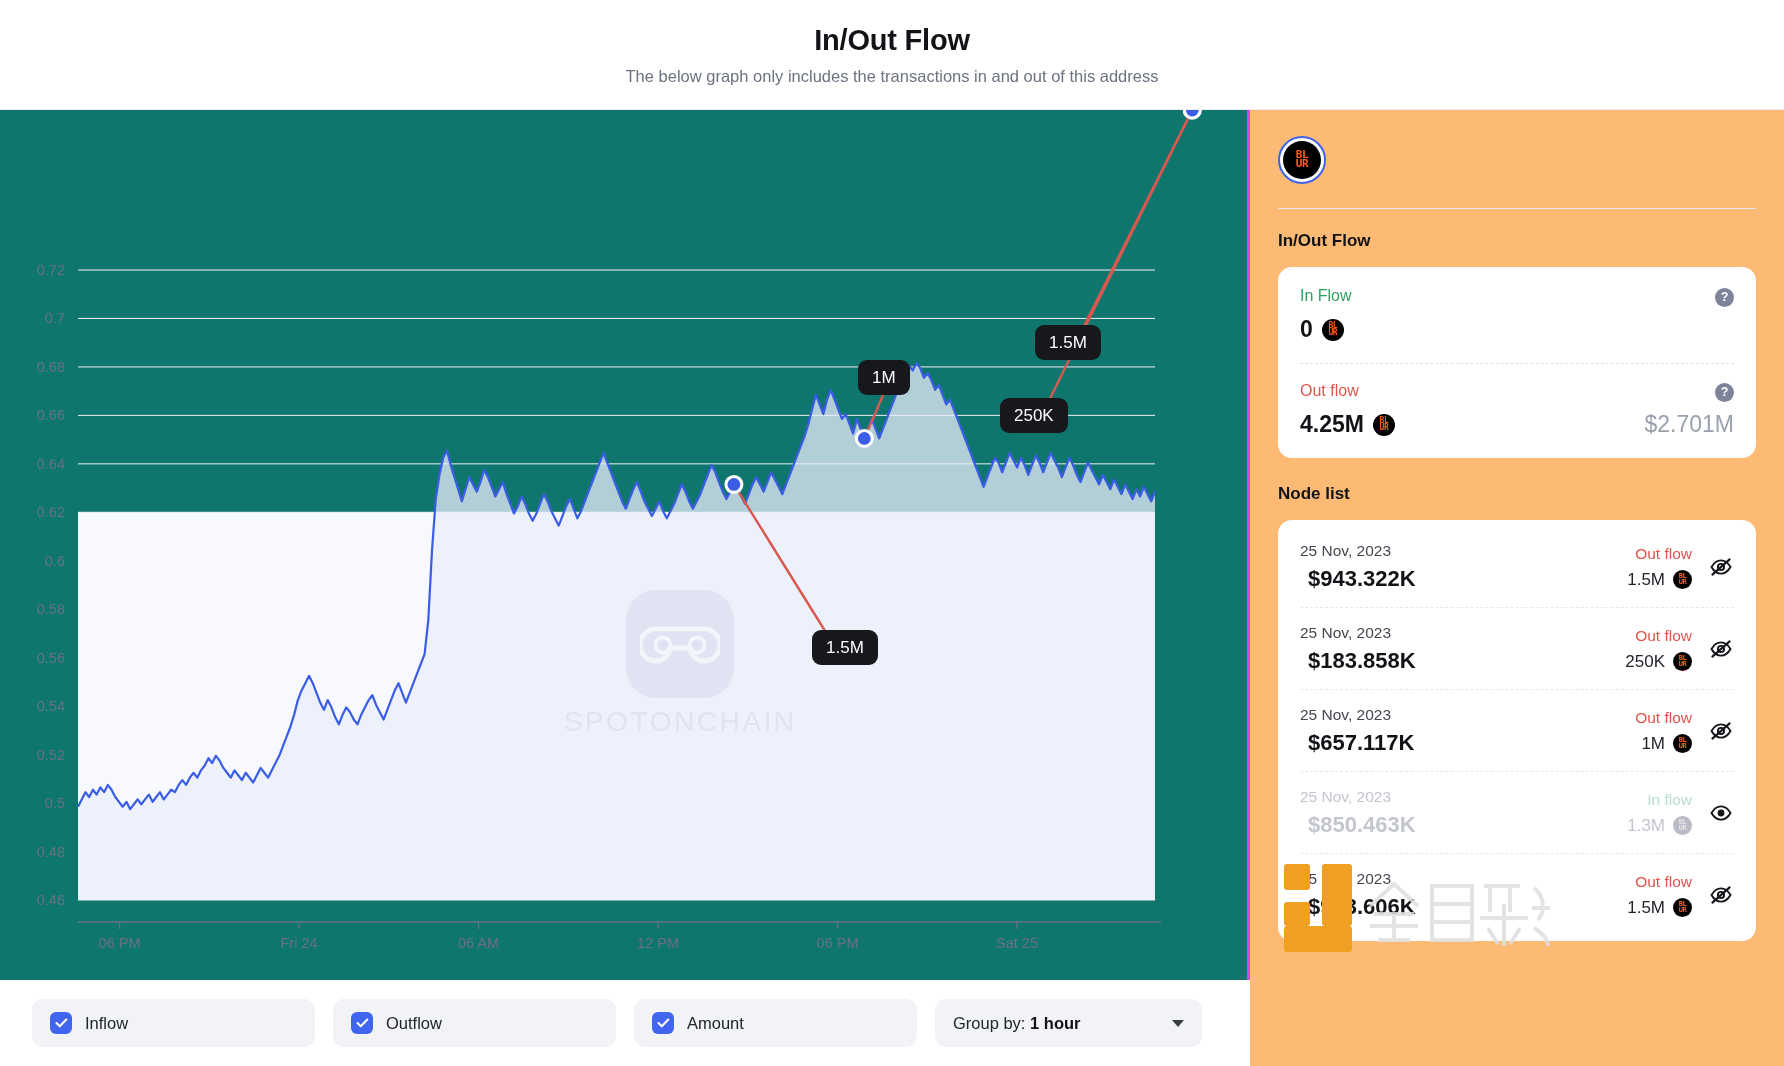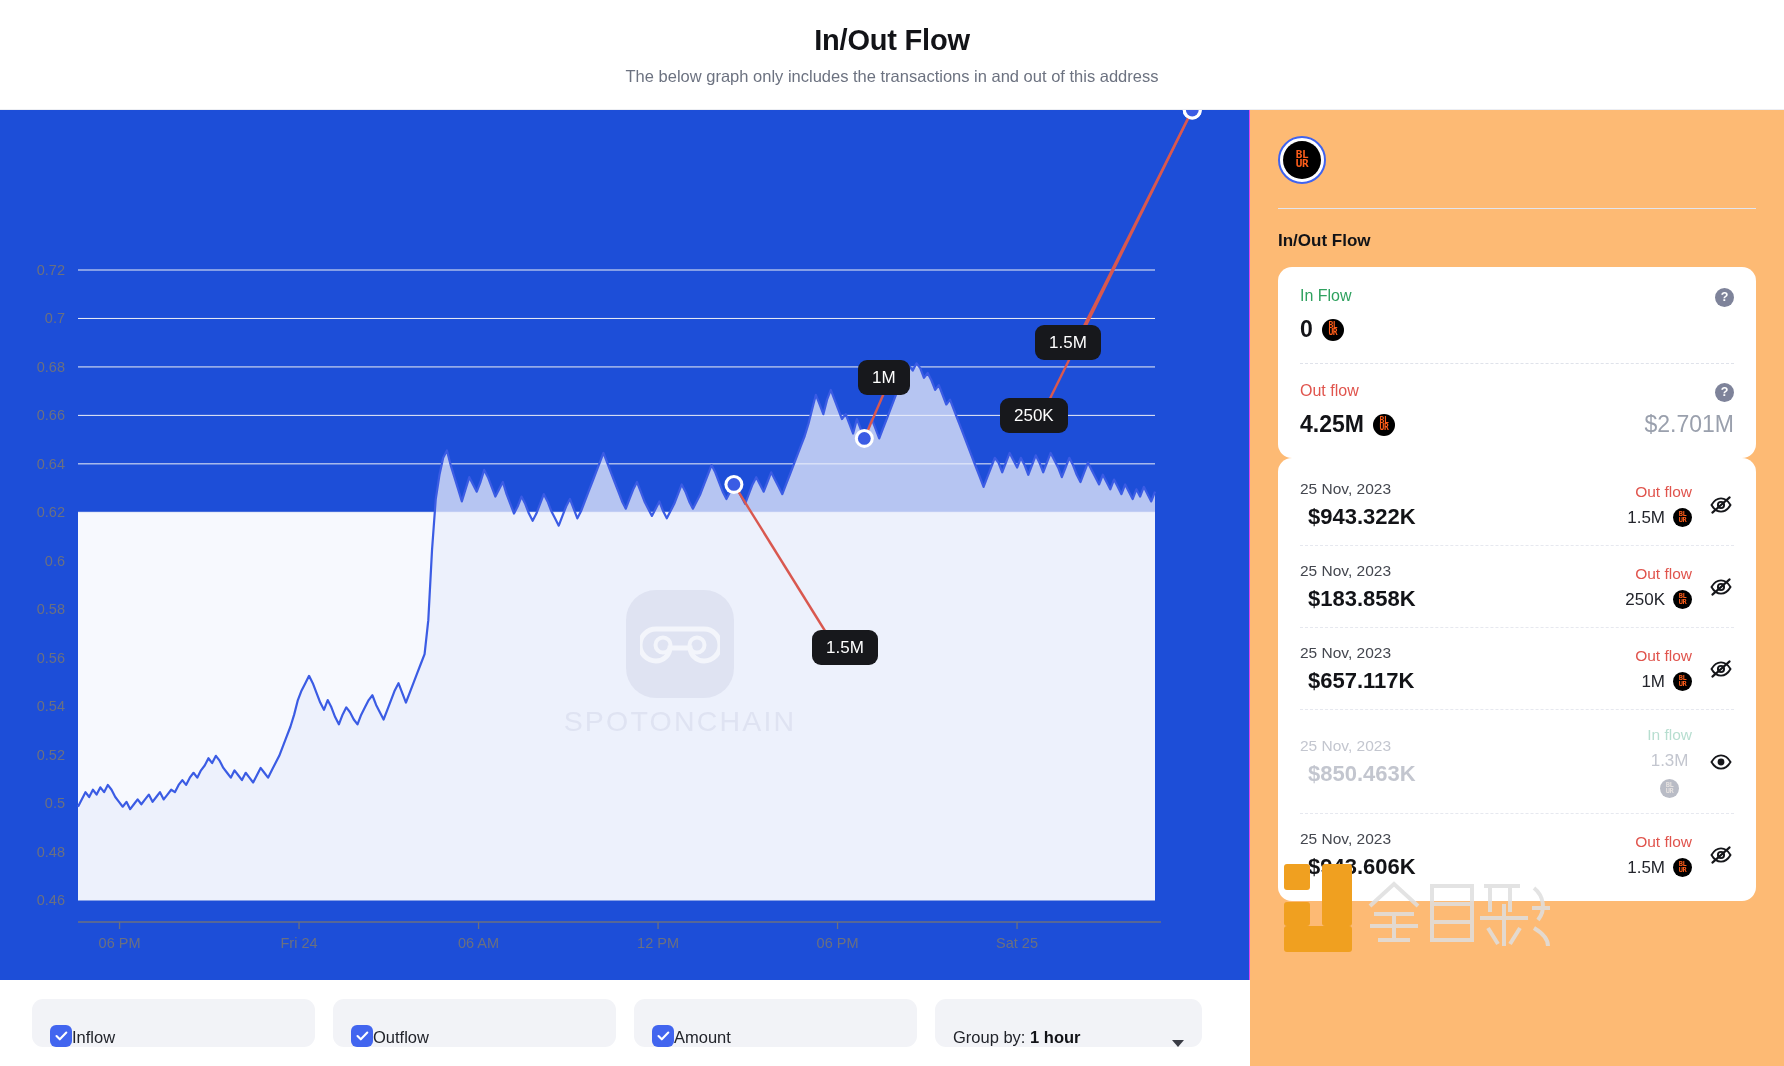--- a/index.html
+++ b/index.html
@@ -37,22 +37,22 @@
   .body {
     display: flex;
     height: 956px;
     width: 1784px;
   }
 
   
   .chart-pane {
     width: 1250px;
     position: relative;
-    background: #1d4ed8;
-    border-right: 1px solid #d946ef;
+    background: #0f766e;
+    border-right: 3px solid #d946ef;
   }
   .chart-area {
     position: absolute;
     left: 0; top: 0;
     width: 1250px; height: 870px;
   }
   .chart-svg { position: absolute; left: 0; top: 0; }
 
   
   .watermark {
@@ -105,21 +105,22 @@
     align-items: center;
     gap: 18px;
     padding: 0 32px;
     background: #ffffff;
   }
   .ctl {
     height: 48px;
     background: #f2f3f7;
     border-radius: 11px;
     display: flex;
-    align-items: flex-end;
+    align-items: center;
+    gap: 13px;
     padding: 0 18px;
   }
   .ctl-chk { width: 283px; }
   .checkbox {
     width: 22px; height: 22px;
     border-radius: 6px;
     background: #4265ef;
     display: flex;
     align-items: center;
     justify-content: center;
@@ -278,21 +279,21 @@
     justify-content: flex-end;
     gap: 8px;
     margin-top: 7px;
     font-size: 17px;
     color: #23252c;
   }
   .eye { width: 26px; display: flex; justify-content: center; }
   .node-row.muted .nd-date,
   .node-row.muted .nd-usd { color: #c3c6cf; }
   .node-row.muted .nd-flow { color: #b7ded0; }
-  .node-row.muted .nd-amt { color: #c3c6cf; flex-direction: column; }
+  .node-row.muted .nd-amt { color: #c3c6cf; }
 
   
   .jinse {
     position: absolute;
     left: 1282px; top: 862px;
     width: 270px; height: 95px;
     pointer-events: none;
     z-index: 40;
   }
 </style>
@@ -462,20 +463,21 @@
             <span>4.25M</span>
             <span class="tok">
               <span class="blur-mark">BL<br>UR</span>
             </span>
           </div>
           <div class="flow-usd">$2.701M</div>
         </div>
       </div>
     </div>
 
+    <div class="sec-title" style="margin-top:26px;">Node list</div>
 
     <div class="node-card" id="node-list">
         <div class="node-row">
           <div class="node-left">
        <div class="nd-date">25 Nov, 2023</div>
        <div class="nd-usd">$943.322K</div>
      </div>
      <div class="node-right">
        <div class="nd-meta">
          <div class="nd-flow ">Out flow</div>

